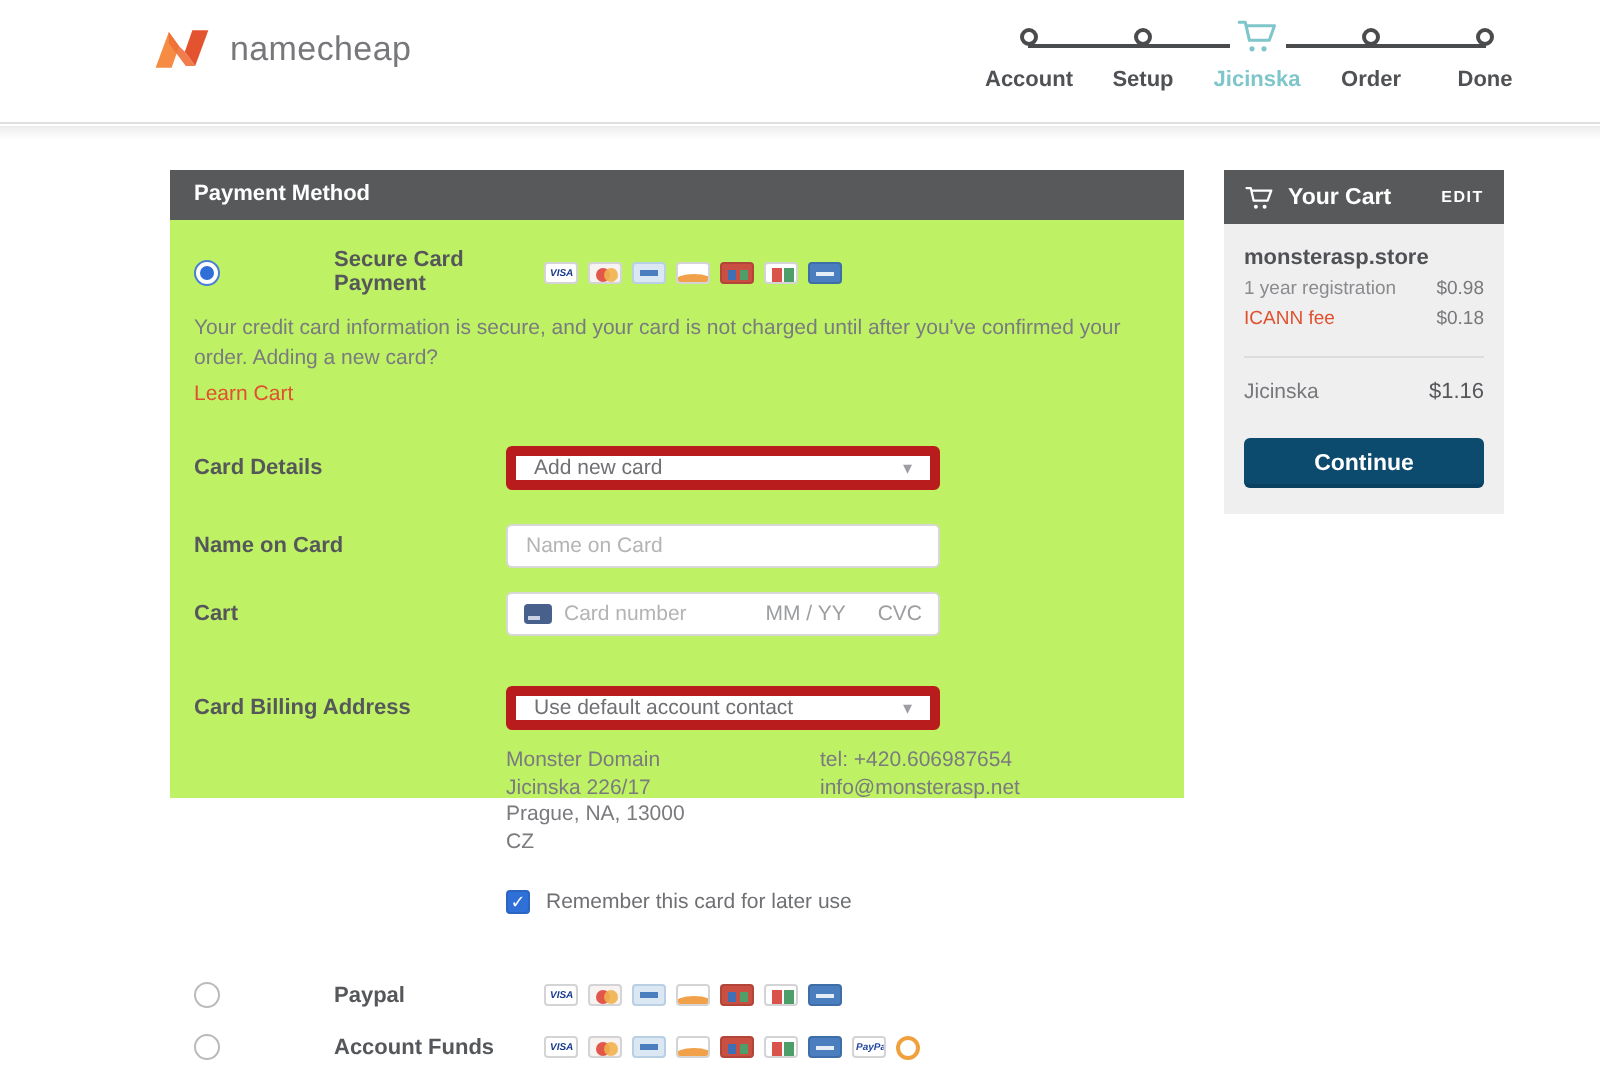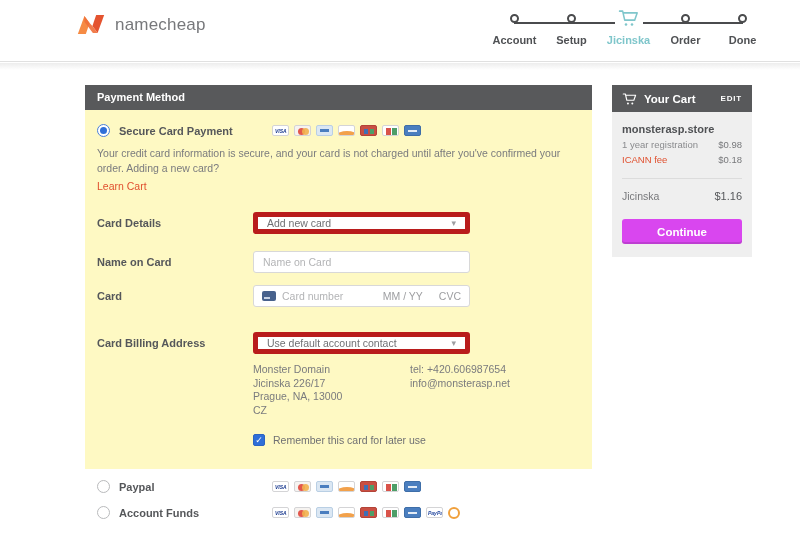--- a/index.html
+++ b/index.html
@@ -17,26 +17,26 @@
   .steps { position:absolute; left:486px; top:5px; width:285px; height:50px; display:flex; }
   .steps-line { position:absolute; left:28px; right:28px; top:17px; height:2px; background:#4a4b4d; }
   .step { position:relative; width:57px; text-align:center; cursor:pointer; }
   .marker { height:26px; display:flex; align-items:center; justify-content:center; }
   .dot { width:9px; height:9px; background:#fff; border:2px solid #4a4b4d; border-radius:50%; position:relative; z-index:2; }
   .cart-glyph { position:relative; z-index:2; background:#fff; padding:0 2px; }
   .step-label { font-size:11px; font-weight:bold; color:#4f5154; margin-top:3px; }
   .step.active .step-label { color:#7fc6cb; }
 
   
-  .main-panel { position:absolute; left:85px; top:85px; width:507px; height:384px; background:#fef9c3; }
+  .main-panel { position:absolute; left:85px; top:85px; width:507px; height:314px; background:#bef264; }
   .panel-header { height:25px; background:#58595b; color:#fff; font-size:11px; font-weight:bold; line-height:25px; padding-left:12px; }
   .panel-body { padding:14px 12px 0 12px; }
 
   .method-row { display:flex; align-items:center; }
-  .method-left { width:165px; display:flex; align-items:center; }
+  .method-left { width:165px; display:flex; align-items:center;gap:48px; }
   .method-label { font-size:11px; font-weight:bold; color:#55575a; margin-left:9px; }
   .radio { width:13px; height:13px; border-radius:50%; background:#fff; border:1px solid #b9babc; position:relative; cursor:pointer; flex:none; }
   .radio.checked { border-color:#4a7fd6; }
   .radio.checked::after { content:""; position:absolute; left:2px; top:2px; width:7px; height:7px; border-radius:50%; background:#2f6fd8; }
 
   .icons-row { display:flex; align-items:center; gap:5px; }
   .ci { width:17px; height:11px; border-radius:2px; border:1px solid #d4d4d6; background:#fff; position:relative; overflow:hidden; flex:none; }
   .ci-visa::after { content:"VISA"; position:absolute; left:2px; top:2px; font-size:5px; font-weight:bold; font-style:italic; color:#1a3a8f; }
   .ci-mc { background:#f6f3f0; }
   .ci-mc::before, .ci-mc::after { content:""; position:absolute; top:2px; width:7px; height:7px; border-radius:50%; }
@@ -88,21 +88,21 @@
   .edit-link { margin-left:auto; color:#fff; font-size:8px; font-weight:bold; letter-spacing:.8px; cursor:pointer; }
   .cart-body { background:#efefef; padding:11px 10px 13px 10px; }
   .cart-domain { font-size:11px; font-weight:bold; color:#4f5154; }
   .cart-item { display:flex; justify-content:space-between; font-size:9.5px; color:#8a8b8e; margin-top:4px; }
   .cart-item .price { color:#77787b; }
   .cart-item.hl .label { color:#e0502f; }
   .cart-divider { border-top:1px solid #dcdcdc; margin:13px 0 11px 0; }
   .subtotal-row { display:flex; justify-content:space-between; align-items:baseline; }
   .subtotal-label { font-size:10.5px; color:#77787b; }
   .subtotal-value { font-size:11px; color:#55575a; }
-  .continue-btn { display:block; width:100%; height:25px; margin-top:17px; background:#d946ef; border:none; border-radius:3px; color:#fff; font-size:11.5px; font-weight:bold; font-family:"Liberation Sans", sans-serif; cursor:pointer; box-shadow:inset 0 -2px 0 rgba(0,0,0,.12); }
+  .continue-btn { display:block; width:100%; height:25px; margin-top:17px; background:#0c4a6e; border:none; border-radius:3px; color:#fff; font-size:11.5px; font-weight:bold; font-family:"Liberation Sans", sans-serif; cursor:pointer; box-shadow:inset 0 -2px 0 rgba(0,0,0,.12); }
 
   .mt9  { margin-top:9px; }
   .mt12 { margin-top:12px; }
   .mt17 { margin-top:17px; }
   .mt18 { margin-top:18px; }
   .mt25 { margin-top:25px; }
   .mt34 { margin-top:34px; }
   .mt13 { margin-top:13px; }
 </style>
 </head>
@@ -200,21 +200,21 @@
       </div>
 
       <div class="frow mt17">
         <div class="flabel">Name on Card</div>
         <div class="ffield">
           <input class="tinput" type="text" placeholder="Name on Card" style="">
         </div>
       </div>
 
       <div class="frow mt12">
-        <div class="flabel">Card</div>
+        <div class="flabel">Cart</div>
         <div class="ffield">
           <div class="card-input">
             <span class="cc-glyph"></span>
             <span class="ph">Card number</span>
             <span class="flex-spacer"></span>
             <span class="ph-right">MM / YY</span>
             <span class="ph-right" style="margin-left:16px;">CVC</span>
           </div>
         </div>
       </div>

